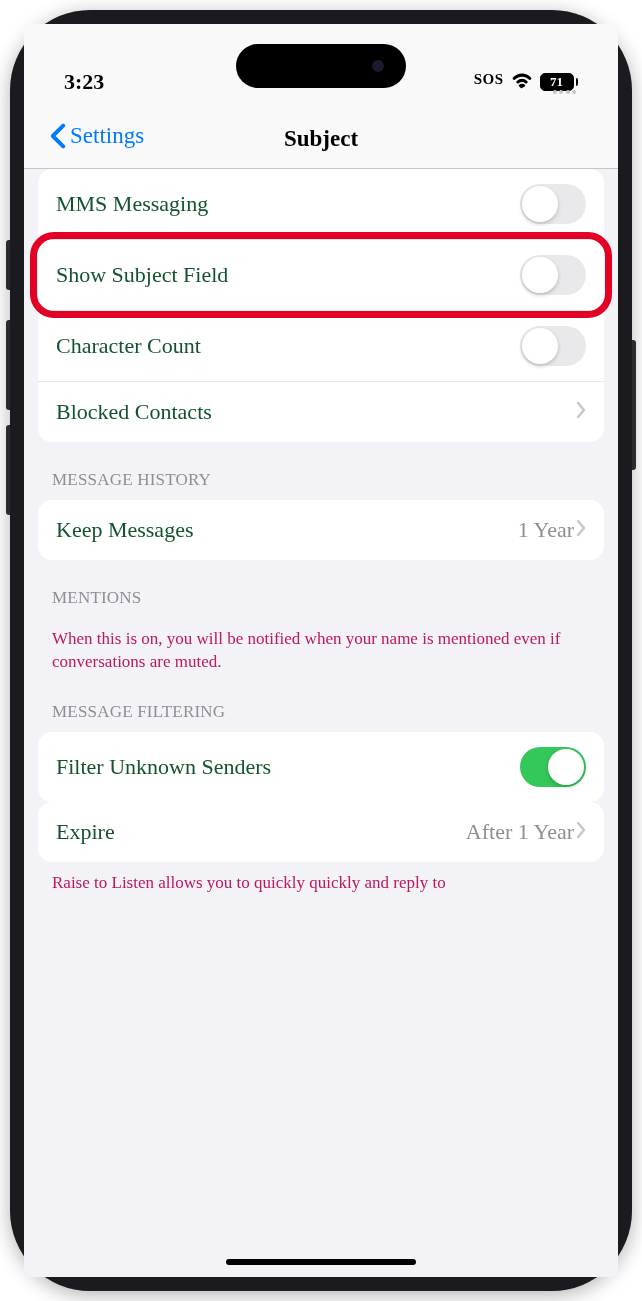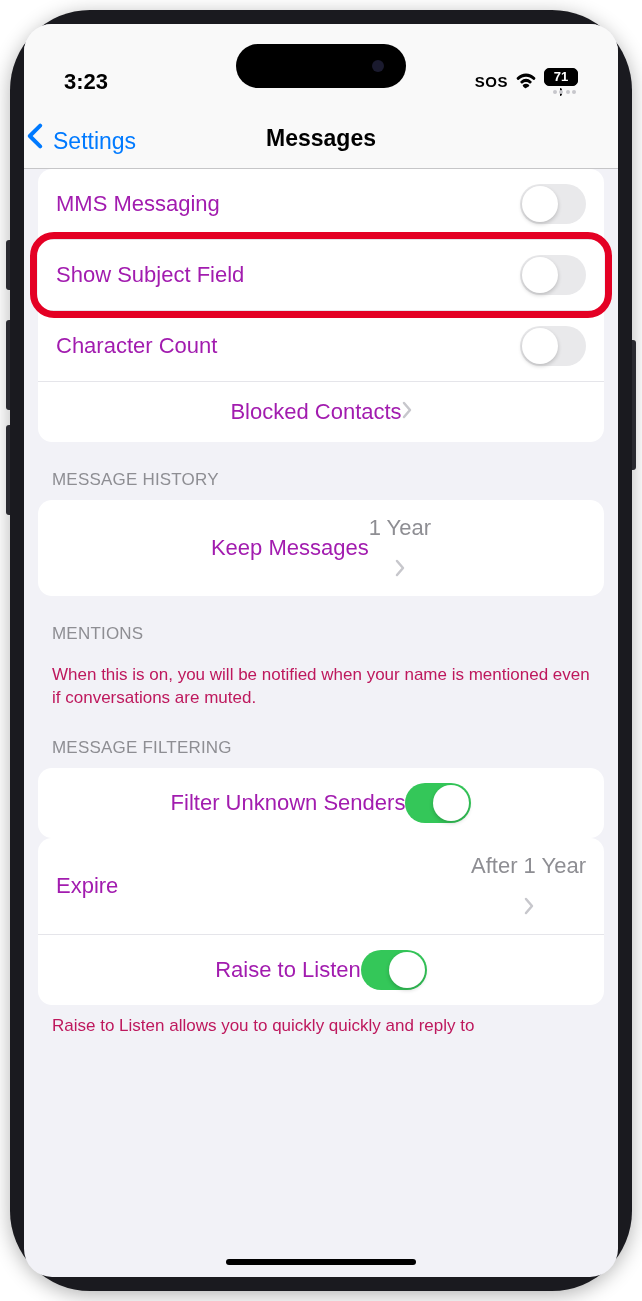--- a/index.html
+++ b/index.html
@@ -36,23 +36,24 @@
       top: 330px;
       width: 4px;
       height: 130px;
       background: #2a2a30;
       border-radius: 0 3px 3px 0;
     }
     .screen {
       width: 100%;
       height: 100%;
       background: #f2f2f7;
-      border-radius: 28px;
+      border-radius: 8px;
       overflow: hidden;
       position: relative;
+      font-family: Liberation Serif, serif;
     }
     .notch {
       position: absolute;
       top: 20px;
       left: 50%;
       transform: translateX(-50%);
       width: 170px;
       height: 44px;
       background: #000;
       border-radius: 26px;
@@ -77,30 +78,28 @@
       padding: 30px 40px 0;
       background: #f9f9f9;
     }
     .status-time {
       font-size: 22px;
       font-weight: 600;
       color: #000;
     }
     .status-right {
       display: flex;
-      align-items: center;
       gap: 7px;
     }
     .status-sos { font-size: 15px; font-weight: 700; letter-spacing: 0.5px; }
     .wifi-icon svg { width: 22px; height: 18px; }
     .battery {
       display: flex;
       align-items: center;
       gap: 2px;
-      flex-direction: column;
     }
     .battery-body {
       width: 34px;
       height: 18px;
       border: 1.5px solid #000;
       border-radius: 5px;
       position: relative;
       background: #000;
       display: flex;
       align-items: center;
@@ -130,24 +129,24 @@
       height: 60px;
       display: flex;
       align-items: center;
       justify-content: center;
       position: relative;
       background: #f9f9f9;
       border-bottom: 0.5px solid #c6c6c8;
     }
     .back-btn {
       position: absolute;
-      left: 3px;
-      display: flex;
-      align-items: flex-end;
-      gap: 10px;
+      left: 26px;
+      display: flex;
+      align-items: flex-start;
+      gap: 4px;
       color: #007aff;
       font-size: 23px;
       cursor: pointer;
     }
     .back-chevron svg { width: 16px; height: 26px; }
     .nav-title {
       font-size: 23px;
       font-weight: 600;
       color: #000;
     }
@@ -171,31 +170,30 @@
     }
     .row {
       display: flex;
       align-items: center;
       justify-content: space-between;
       padding: 15px 18px;
       border-bottom: 0.5px solid #e5e5ea;
       min-height: 60px;
       position: relative;
     }
-    .row:last-child { border-bottom: none; justify-content: center; }
+    .row:last-child { border-bottom: none; }
     .row-label {
       font-size: 22px;
-      color: #a21caf;
+      color: #14532d;
       font-weight: 400;
     }
     .row-right {
       display: flex;
       align-items: center;
-      gap: 18px;
-      flex-direction: column;
+      gap: 2px;
     }
     .row-value {
       font-size: 22px;
       color: #8e8e93;
     }
     .chevron-right svg { width: 10px; height: 18px; }
     .toggle {
       width: 66px;
       height: 40px;
       border-radius: 20px;
@@ -281,21 +279,21 @@
 
     <div class="nav-bar">
       <div class="back-btn">
         <span class="back-chevron">
           <svg viewBox="0 0 12 20">
               <path fill="none" stroke="#007aff" stroke-width="3" stroke-linecap="round" stroke-linejoin="round" d="M10 2 L2 10 L10 18"></path>
             </svg>
         </span>
         <span>Settings</span>
       </div>
-      <div class="nav-title">Messages</div>
+      <div class="nav-title">Subject</div>
     </div>
 
     <div class="content">
 
       <div class="section-group">
         <div class="row">
           <span class="row-label">MMS Messaging</span>
           <div class="toggle off">
               <div class="toggle-knob"></div>
             </div>
@@ -358,26 +356,20 @@
           <span class="row-label">Expire</span>
           <div class="row-right">
             <span class="row-value">After 1 Year</span>
             <span class="chevron-right">
               <svg viewBox="0 0 10 18">
                   <path fill="none" stroke="#c7c7cc" stroke-width="2.5" stroke-linecap="round" stroke-linejoin="round" d="M2 2 L8 9 L2 16"></path>
                 </svg>
             </span>
           </div>
         </div>
-        <div class="row">
-          <span class="row-label">Raise to Listen</span>
-          <div class="toggle on">
-              <div class="toggle-knob"></div>
-            </div>
-        </div>
       </div>
       <div class="section-footer">Raise to Listen allows you to quickly quickly and reply to</div>
 
     </div>
 
     <div class="home-indicator"></div>
   </div>
 </div>
 
 </body></html>

